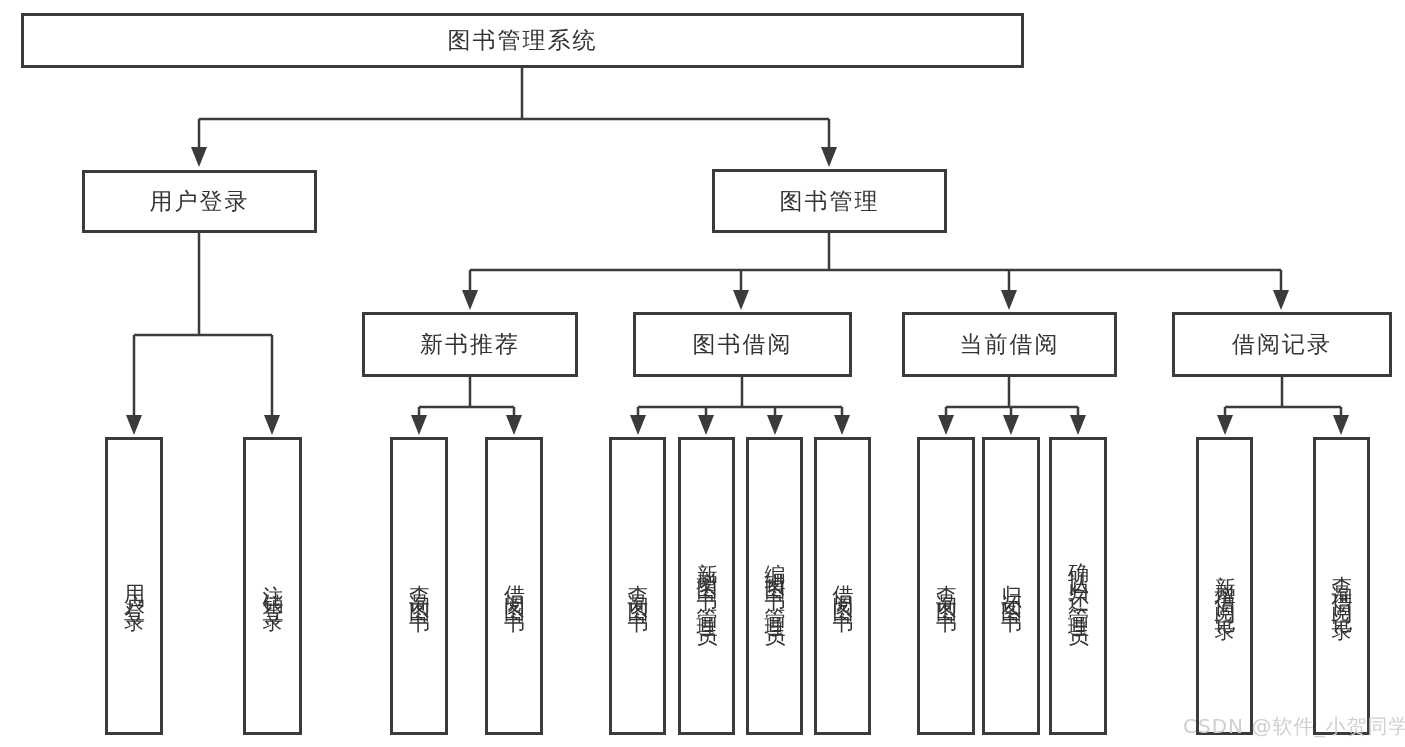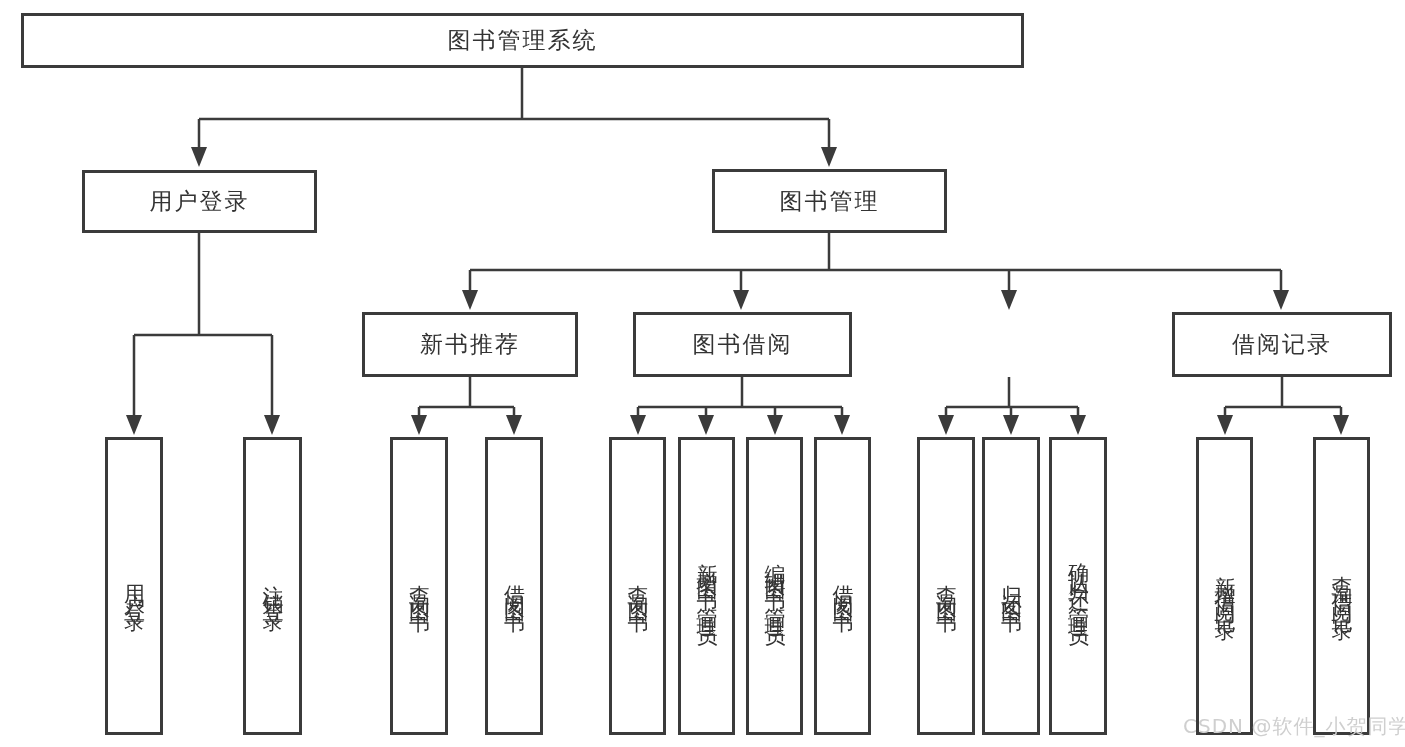--- a/index.html
+++ b/index.html
@@ -108,20 +108,23 @@
   <div class="node" style="left:712px; top:169px; width:235px; height:64px;">
     <span class="hlabel">图书管理</span>
   </div>
 
   <div class="node" style="left:362px; top:312px; width:216px; height:65px;font-family:Liberation Serif, serif;">
     <span class="hlabel">新书推荐</span>
   </div>
   <div class="node" style="left:633px; top:312px; width:219px; height:65px;align-items:center;">
     <span class="hlabel">图书借阅</span>
   </div>
+  <div class="node" style="left:902px; top:312px; width:215px; height:65px;">
+    <span class="hlabel">当前借阅</span>
+  </div>
   <div class="node" style="left:1172px; top:312px; width:220px; height:65px;">
     <span class="hlabel">借阅记录</span>
   </div>
 
   <div class="node leaf" style="left:105px; width:58px;">
     <span class="vlabel">用户登录</span>
   </div>
   <div class="node leaf" style="left:243px; width:59px;">
     <span class="vlabel">注销登录</span>
   </div>

